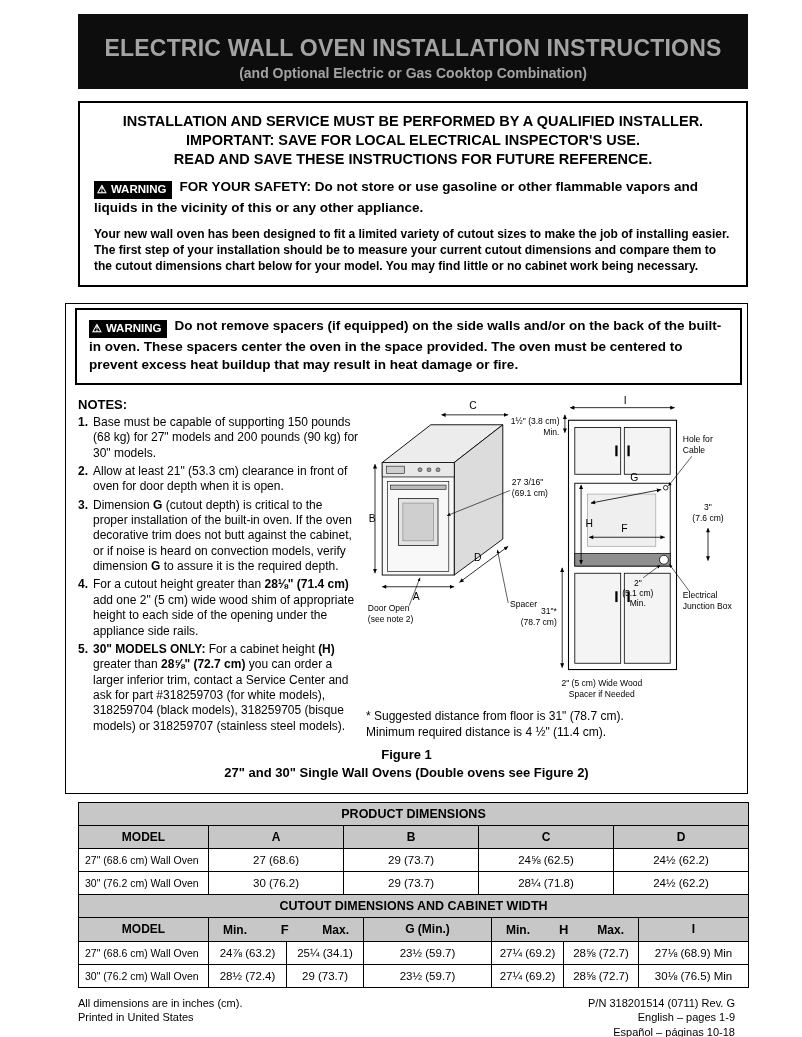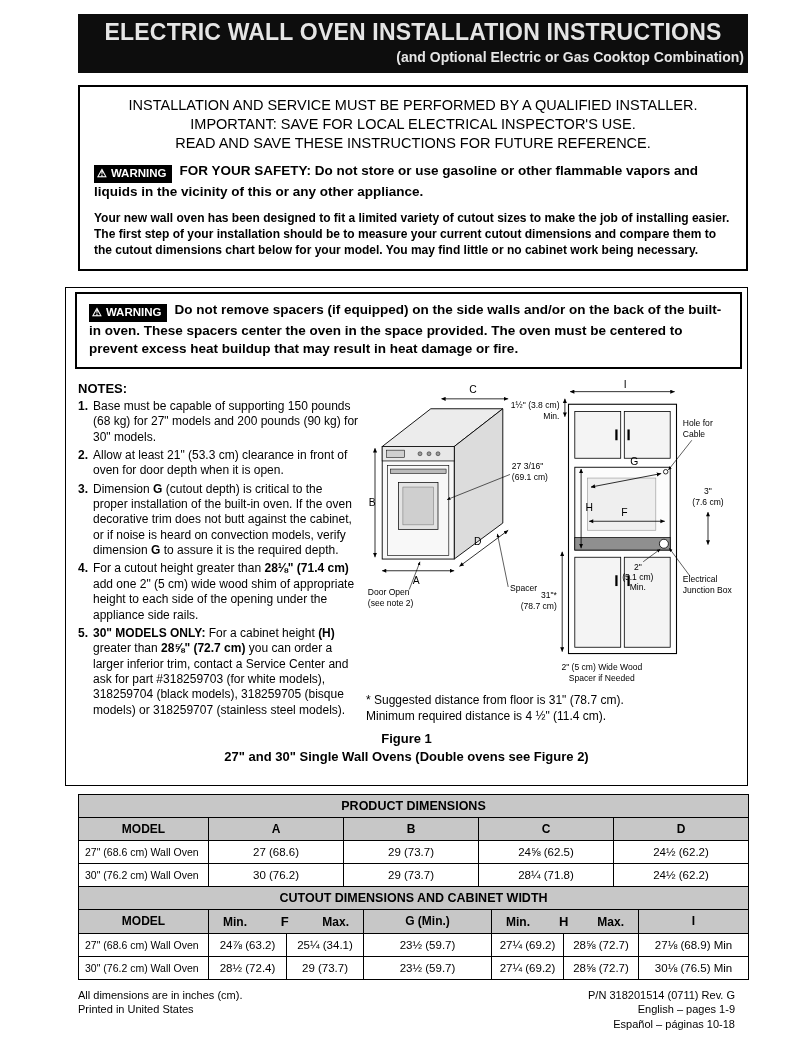--- a/index.html
+++ b/index.html
@@ -1,48 +1,48 @@
 <!DOCTYPE html>
 <html><head>
 <meta charset="utf-8">
 <style>
   html,body{margin:0;padding:0;background:#ffffff;}
   .page{position:relative;width:802px;height:1037px;background:#fff;
         font-family:"Liberation Sans",sans-serif;color:#000;overflow:hidden;}
   .content{position:absolute;left:65px;top:14px;width:683px;}
 
   
-  .hdr-bar{margin-left:13px;width:670px;box-sizing:border-box;background:#0d0d0d;color:#e5e5e5;
-           text-align:center;padding:5px 4px 8px;}
+  .hdr-bar{margin-left:13px;width:670px;box-sizing:border-box;background:#0d0d0d;color:#a3a3a3;
+           text-align:center;padding:21px 4px 8px;}
   .hdr-title{font-size:23px;font-weight:bold;letter-spacing:.2px;}
-  .hdr-sub{font-size:14px;font-weight:bold;margin-top:3px;text-align:right;}
+  .hdr-sub{font-size:14px;font-weight:bold;margin-top:3px;}
 
   
   .box1{margin:12px 0 0 13px;width:670px;box-sizing:border-box;border:2px solid #000;
         padding:9px 14px 10px;}
-  .box1-line{font-size:14.5px;font-weight:normal;text-align:center;line-height:1.32;}
+  .box1-line{font-size:14.5px;font-weight:bold;text-align:center;line-height:1.32;}
   .warn-par{font-size:13.5px;font-weight:bold;line-height:1.32;margin:9px 0 0;}
   .intro{font-size:12px;font-weight:bold;line-height:1.33;margin:10px 0 0;}
   .warn-badge{display:inline-flex;align-items:center;gap:4px;background:#000;color:#fff;
               font-weight:bold;font-size:11.5px;padding:1px 6px 2px 3px;margin-right:7px;
               vertical-align:-2px;}
   .warn-tri{font-size:11px;line-height:1;}
 
   
   .sect2{margin-top:16px;width:683px;box-sizing:border-box;border:1px solid #000;padding:0 0 4px;}
   .box2{margin:4px 5px 6px 9px;border:2px solid #000;padding:7px 12px 9px;}
   .nd-row{display:flex;padding:4px 6px 0 12px;}
   .notes-col{width:282px;flex:0 0 282px;}
   .notes-head{font-size:13px;font-weight:bold;margin:2px 0 3px;}
   .note-item{display:flex;font-size:12px;line-height:1.28;margin:0 0 3px;}
   .note-num{font-weight:bold;flex:0 0 15px;}
   .note-text{flex:1;}
   .diagram-col{flex:1;padding-left:6px;}
   .footnote{font-size:12px;line-height:1.35;padding-right:4px;margin-top:2px;}
-  .fig-cap{text-align:center;font-weight:bold;font-size:13px;line-height:1.4;margin:6px 0 14px;}
+  .fig-cap{text-align:center;font-weight:bold;font-size:13px;line-height:1.4;margin:6px 0 6px;}
 
   
   svg text{font-family:"Liberation Sans",sans-serif;fill:#000;}
   .lbl{font-size:9.5px;}
   .dimletter{font-size:11.5px;}
   .ln{stroke:#000;stroke-width:0.9;fill:none;}
   .thin{stroke:#000;stroke-width:0.7;fill:none;}
   .face{fill:#ececec;stroke:#000;stroke-width:1;}
   .face2{fill:#dcdcdc;stroke:#000;stroke-width:1;}
   .front{fill:#f8f8f8;stroke:#000;stroke-width:1;}

